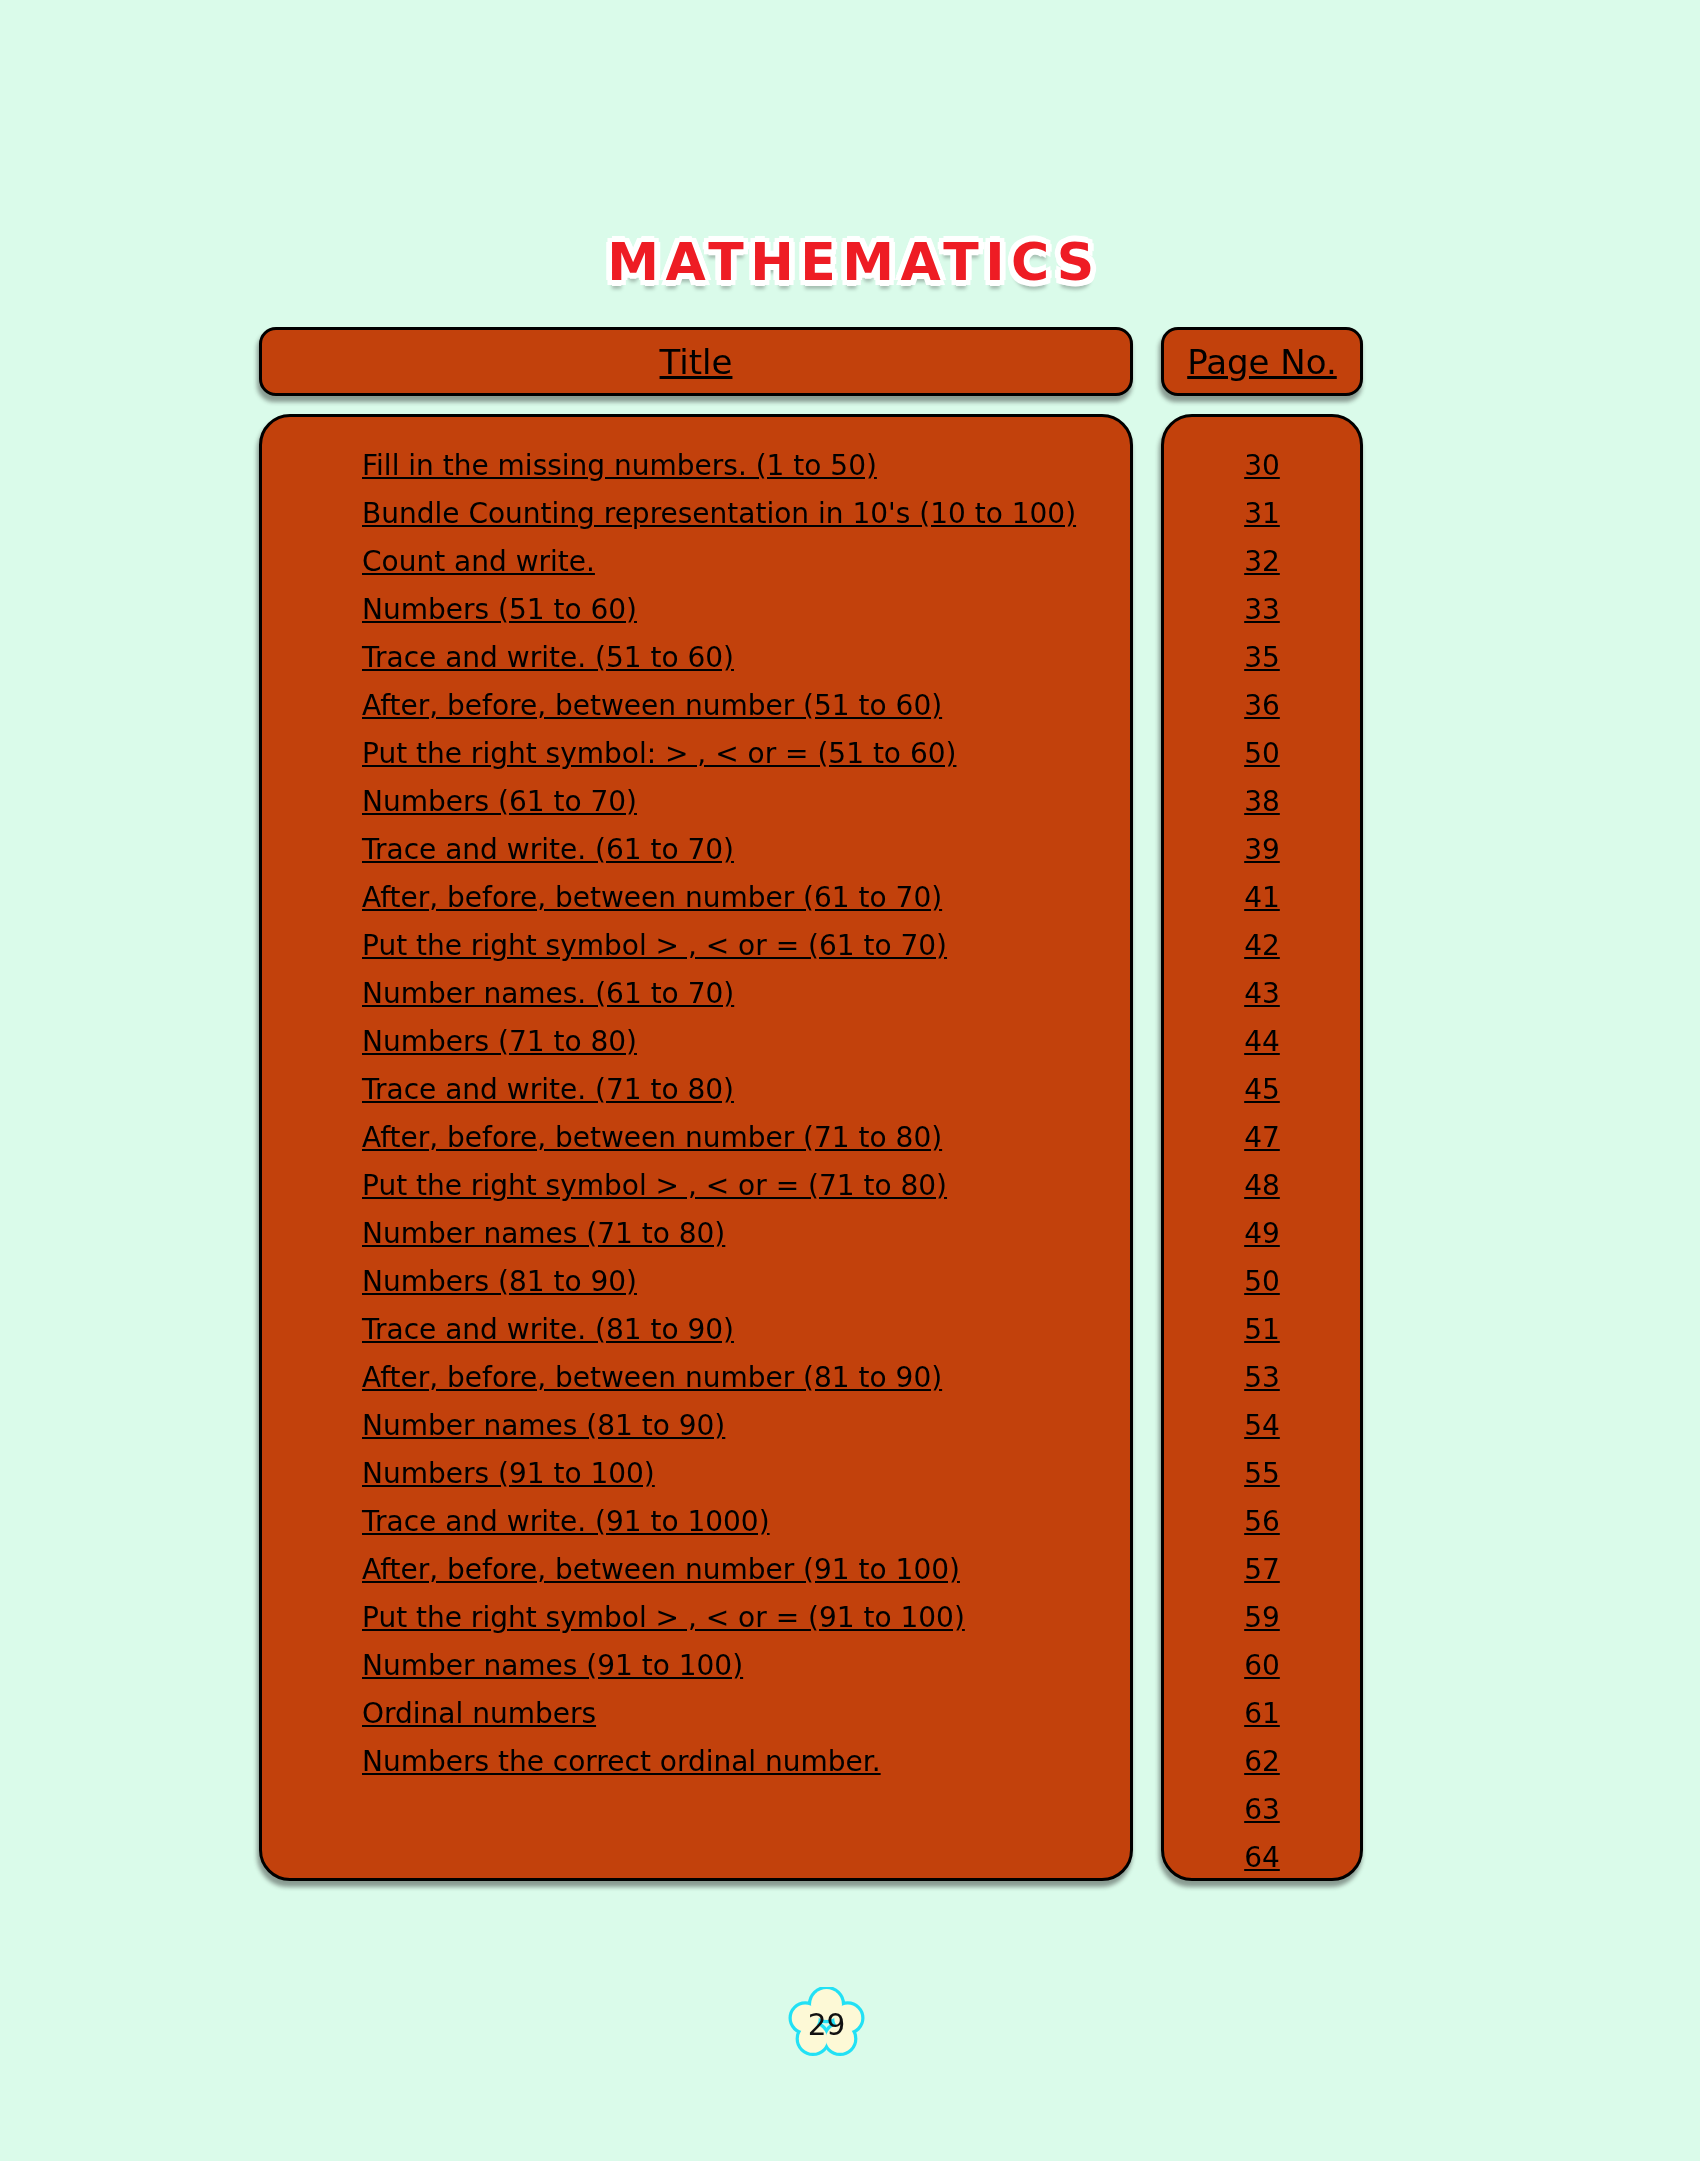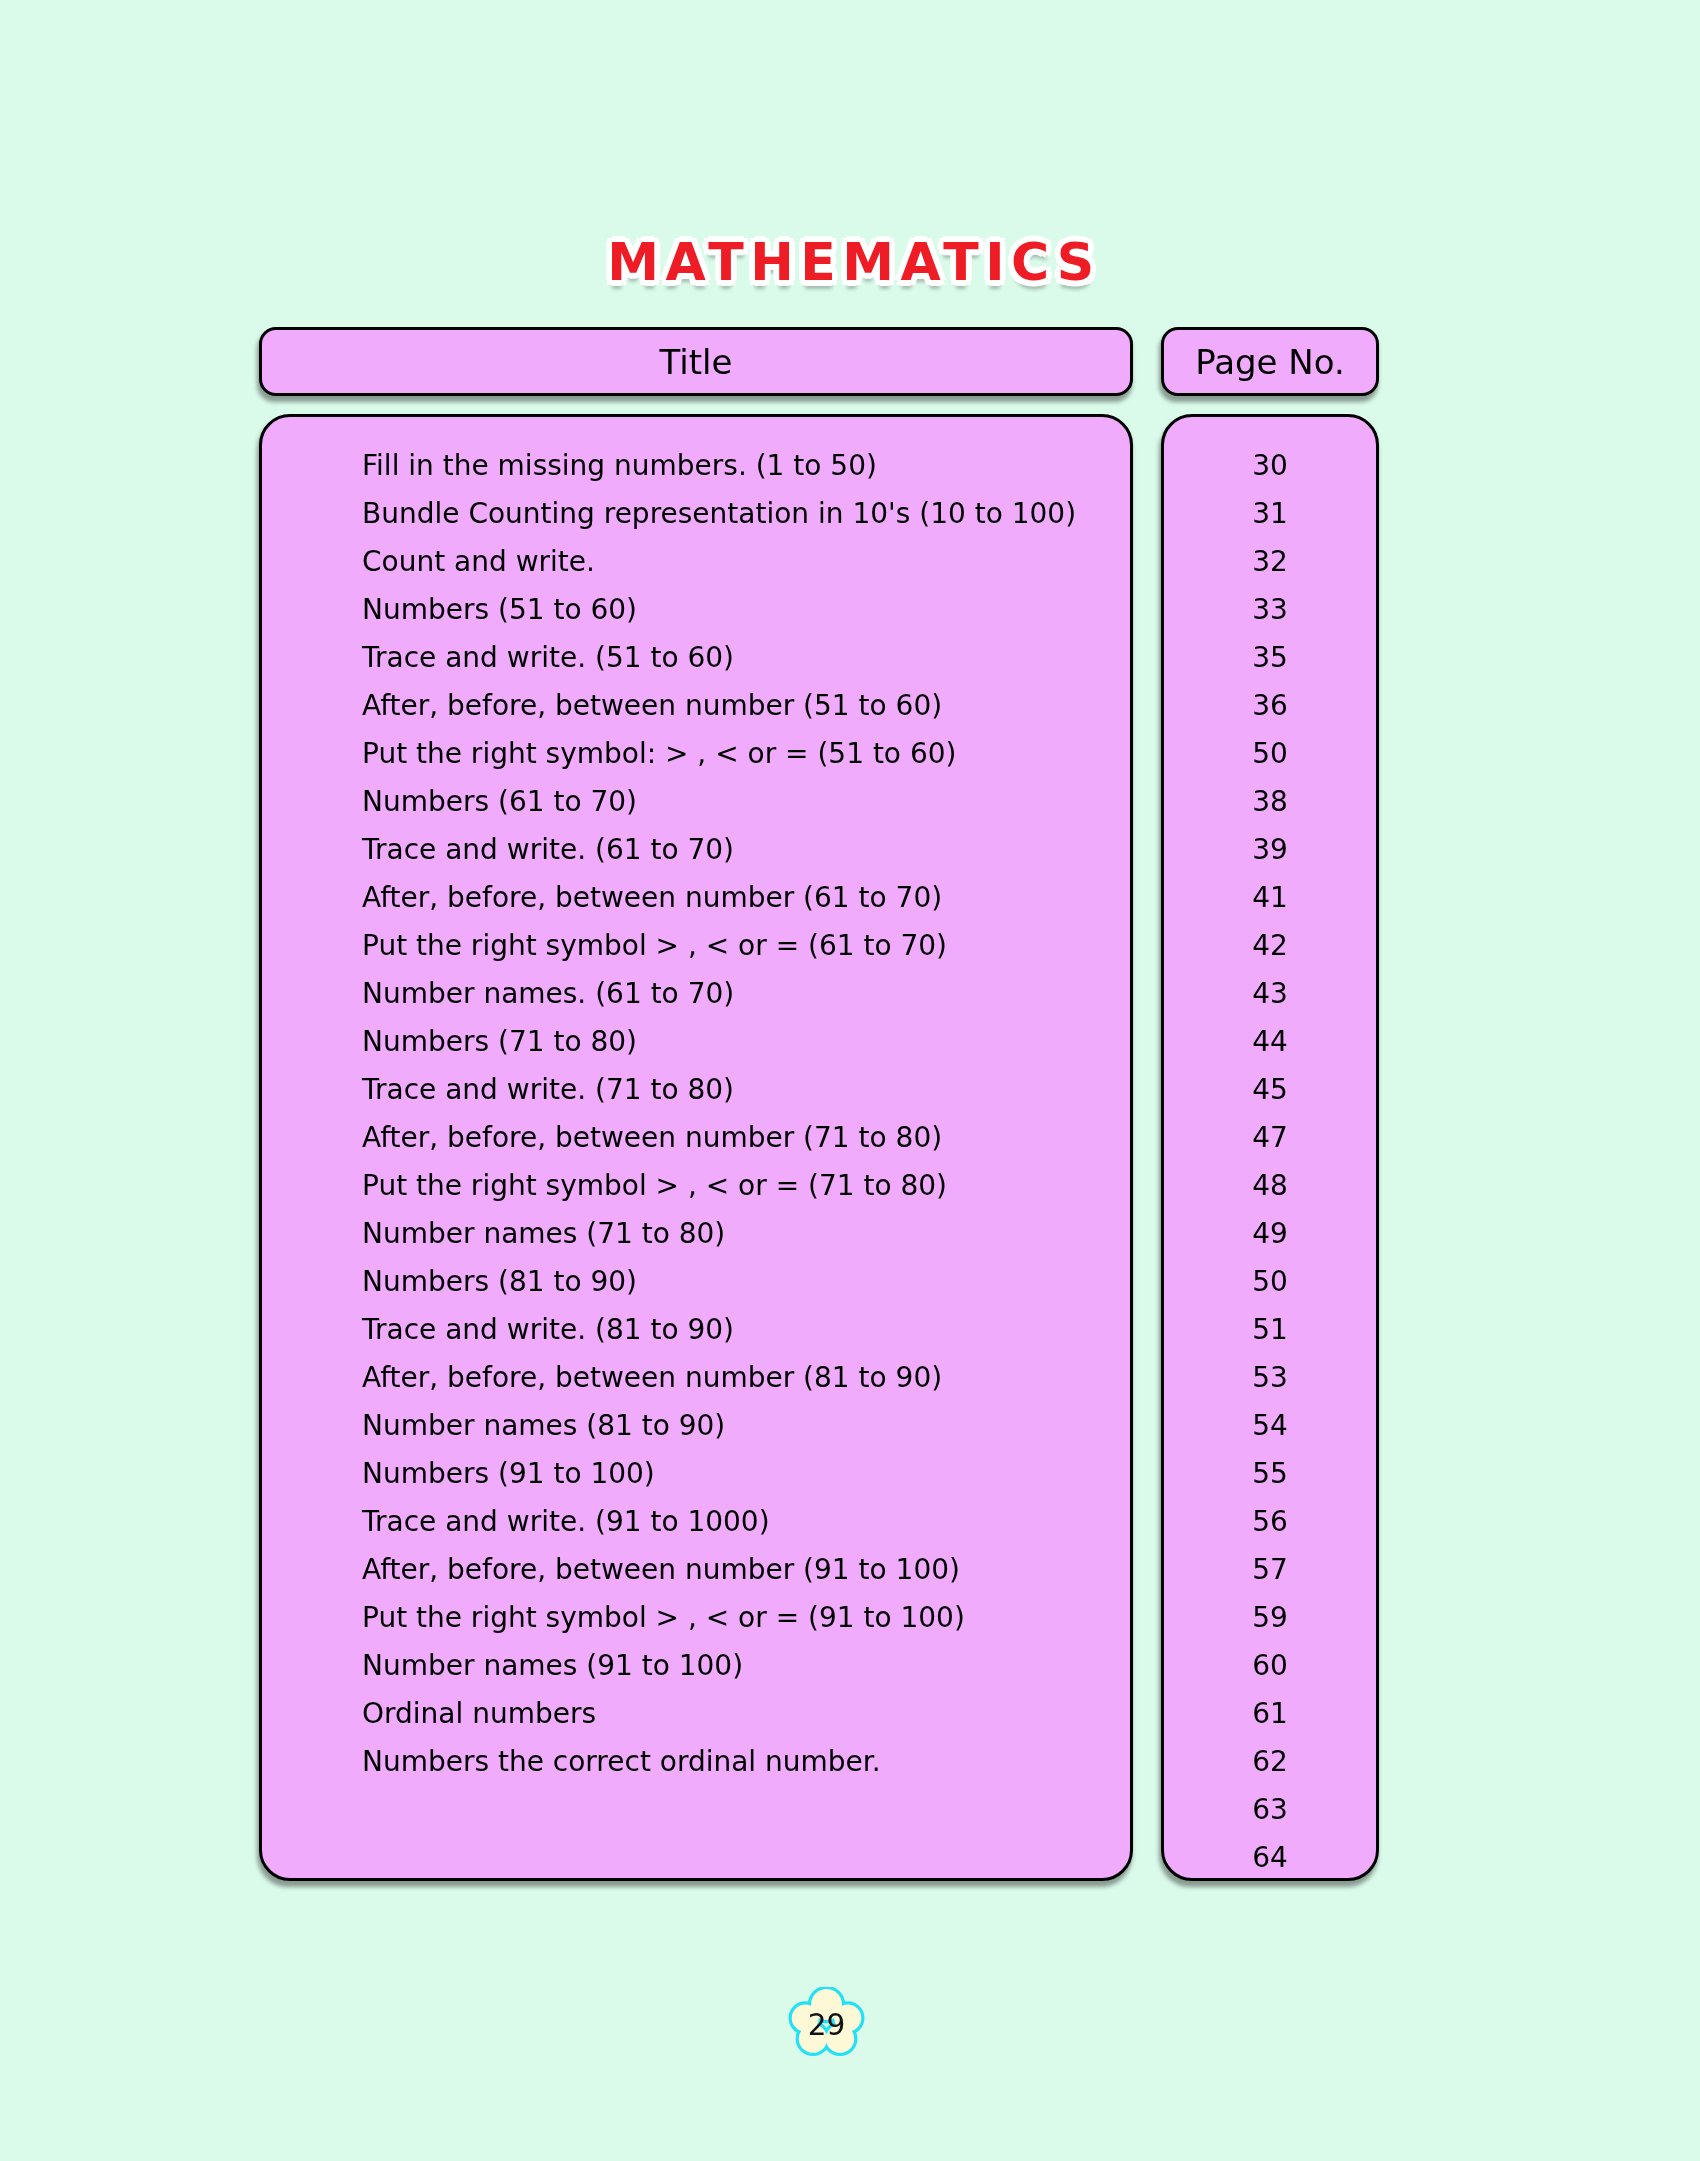--- a/index.html
+++ b/index.html
@@ -36,26 +36,27 @@
     text-shadow:
       -4.5px -4.5px 0 #ffffff,  4.5px -4.5px 0 #ffffff,
       -4.5px  4.5px 0 #ffffff,  4.5px  4.5px 0 #ffffff,
       -5.8px  0   0 #ffffff,  5.8px  0   0 #ffffff,
        0   -5.8px 0 #ffffff,  0    5.8px 0 #ffffff,
        0   9px 3.9px rgba(0,0,0,0.25);
   }
 
   .box {
     position: absolute;
-    background: #f0abfc;
+    background: #c2410c;
     border: 3.2px solid #000000;
     box-shadow: -1.9px 5.8px 4.5px rgba(40,40,40,0.45);
+    text-decoration: underline;
   }
   .col-left  { left: 259px; width: 874px; }
-  .col-right { left: 1161px; width: 218px; }
+  .col-right { left: 1161px; width: 202px; }
 
   .header-box {
     top: 327px;
     height: 69px;
     border-radius: 17px;
     display: flex;
     align-items: center;
     justify-content: center;
     font-size: 34px;
   }

